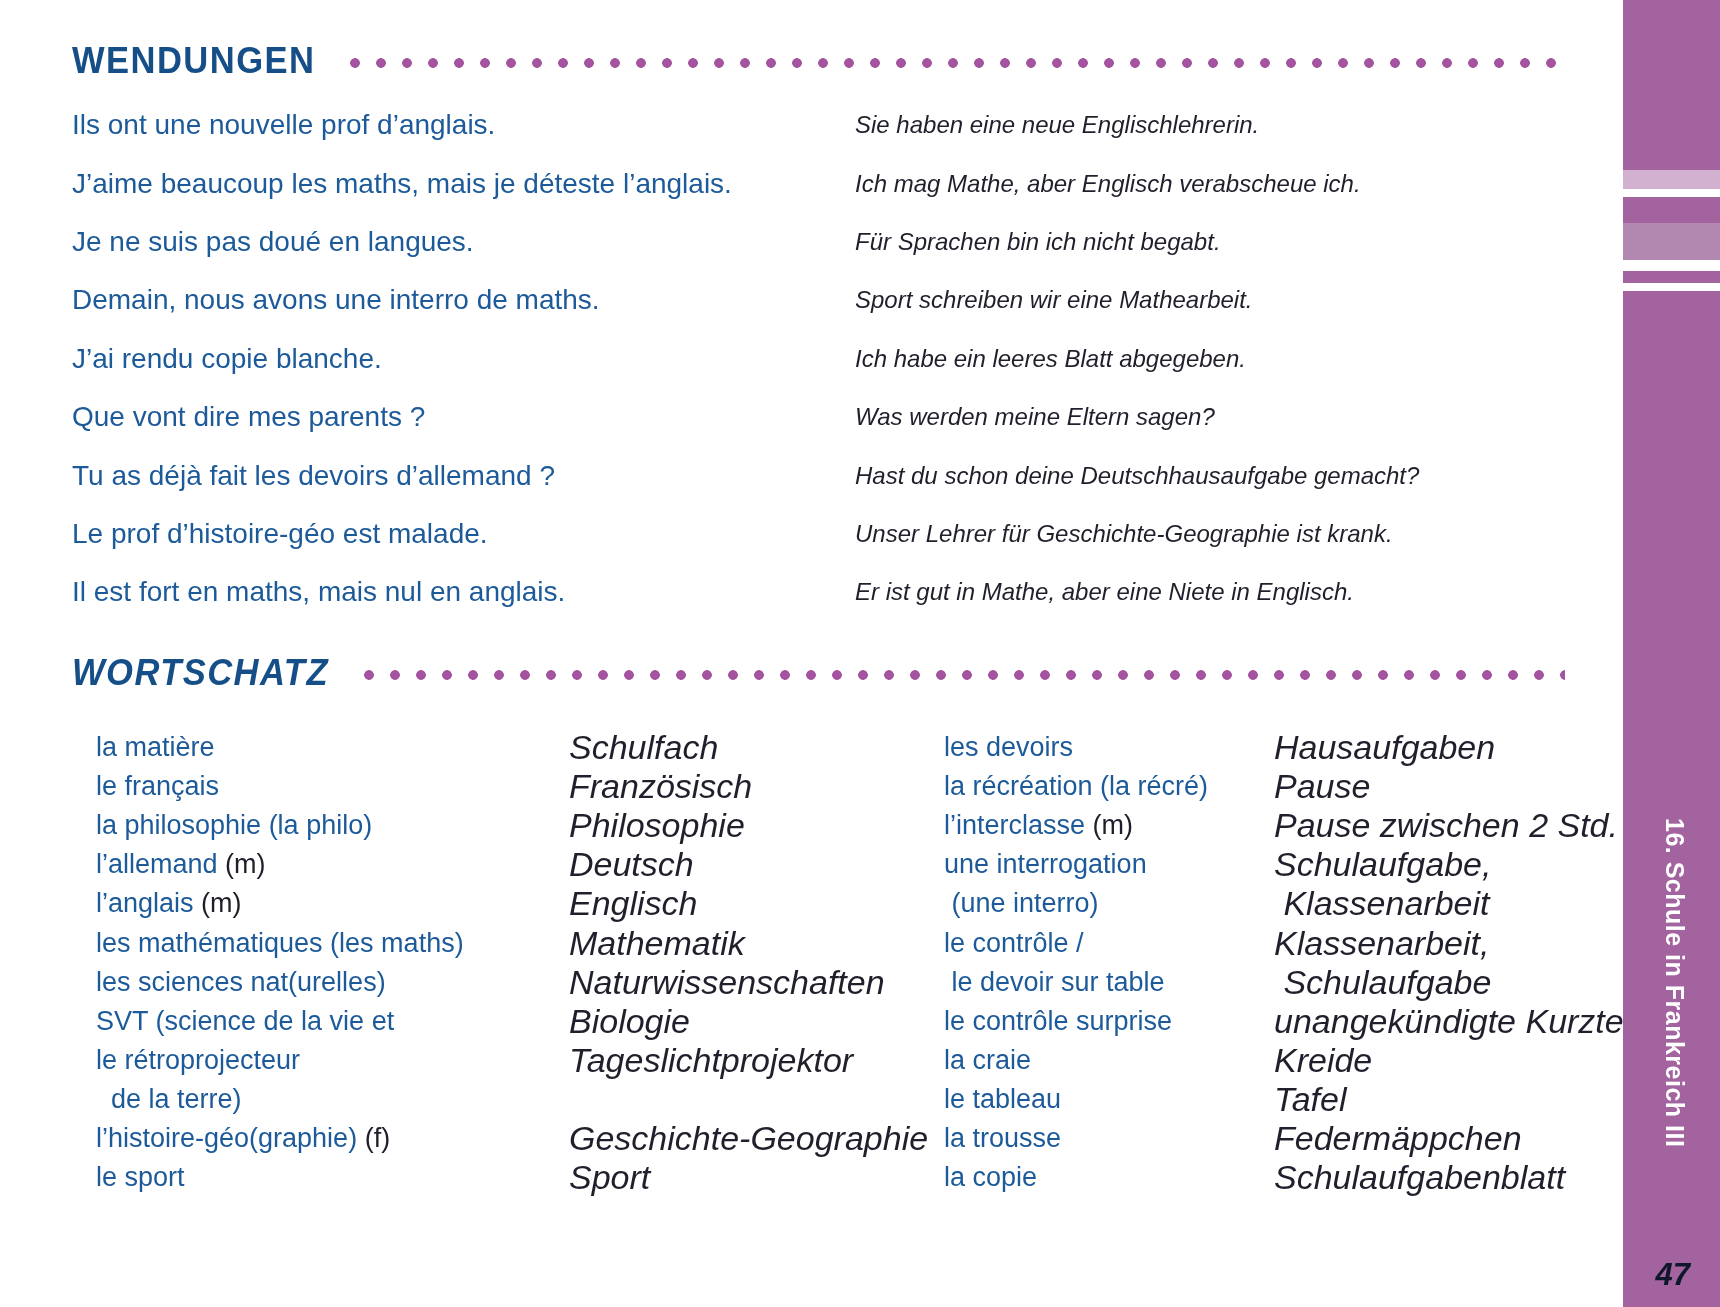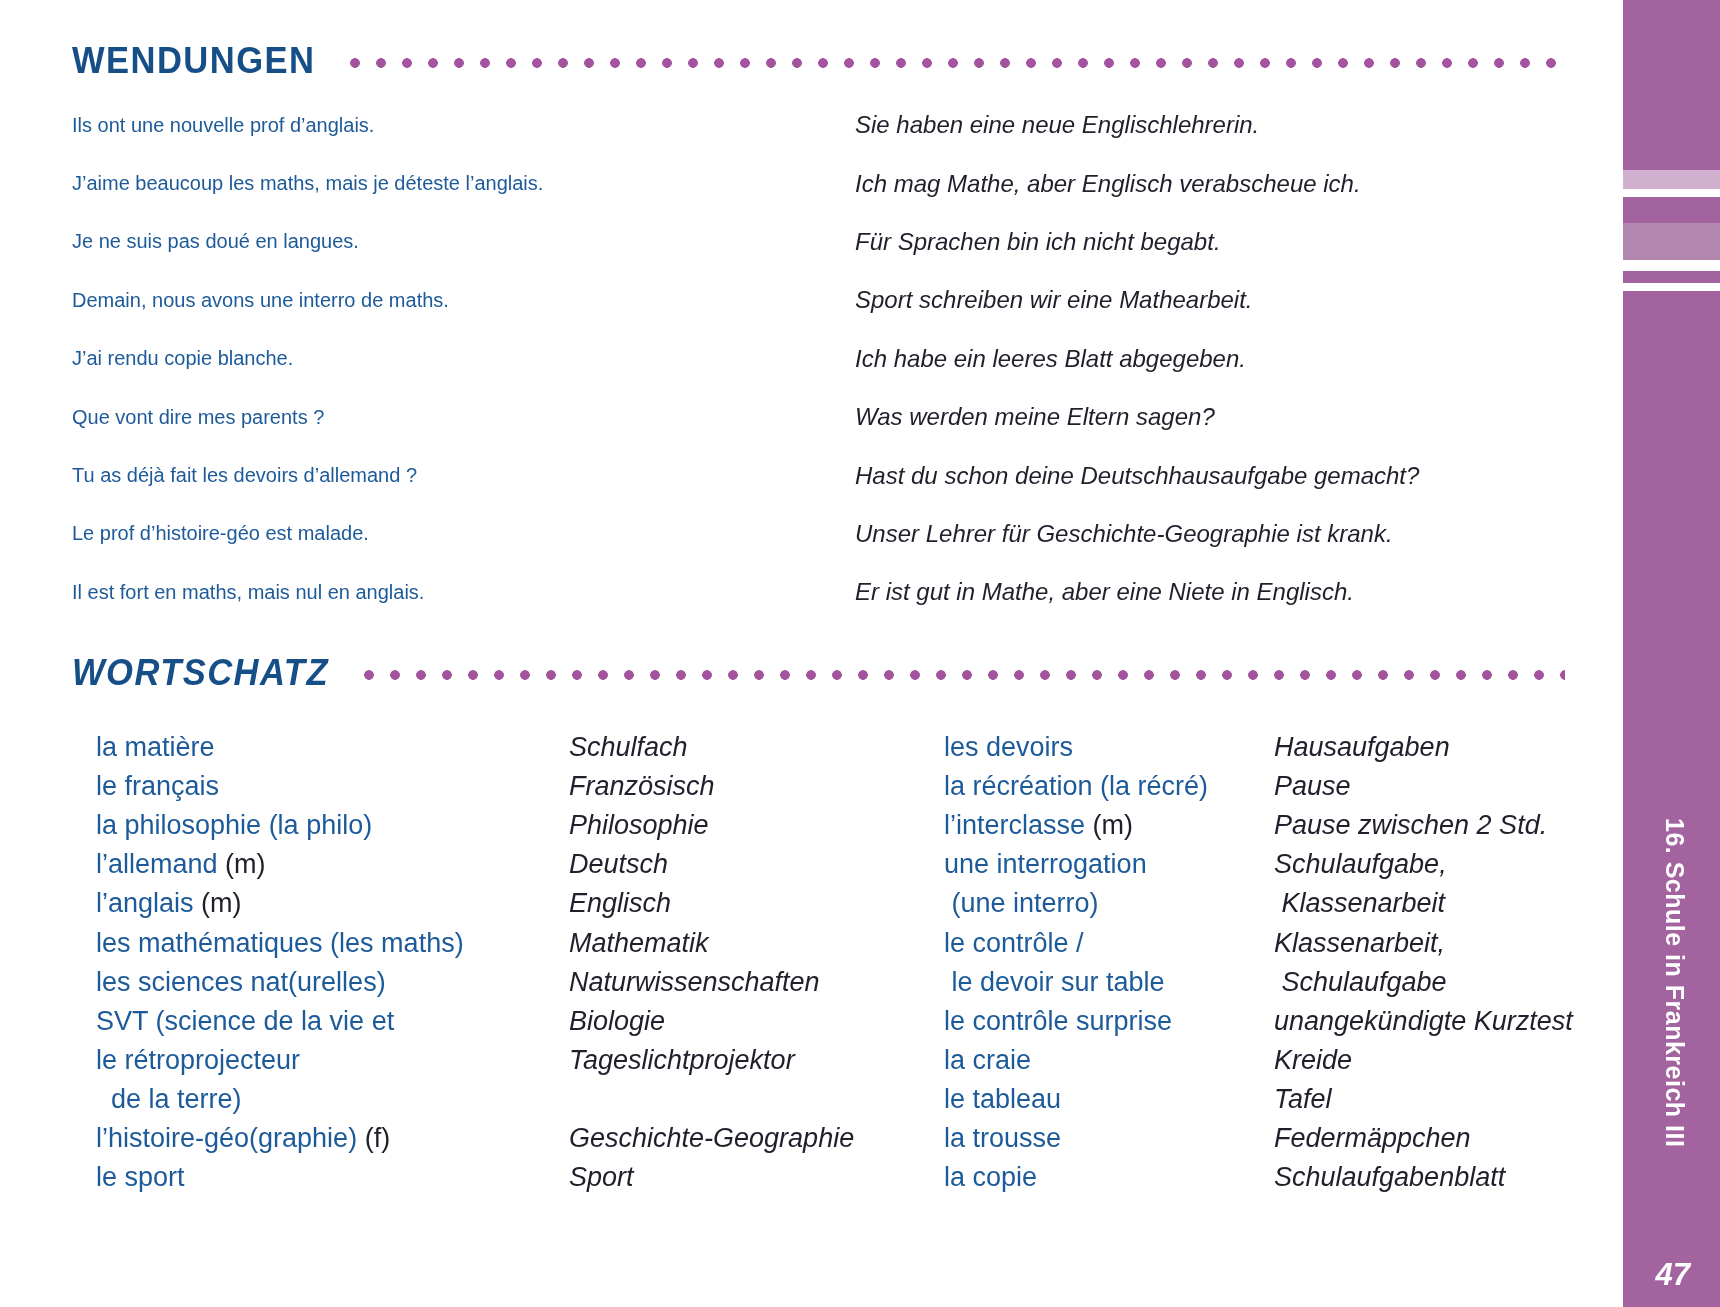--- a/index.html
+++ b/index.html
@@ -22,49 +22,49 @@
   }
   .dots {
     flex:1; height:12px; margin-left:24px; margin-top:4px;
     background-image:radial-gradient(circle at 5px 50%, #a4549e 4.5px, transparent 5.2px);
     background-size:26px 12px; background-repeat:repeat-x;
   }
 
   
   .phrase-list { position:absolute; top:96px; left:0; width:100%; }
   .phrase-row { display:grid; grid-template-columns:783px 1fr; height:58.4px; align-items:center; }
-  .fr { color:#1d5a9a; font-size:20px; white-space:pre; }
+  .fr { color:#1d5a9a; font-size:28px; white-space:pre; }
   .de { color:#201f2b; font-size:24px; font-style:italic; white-space:pre; }
 
   
   .vocab-list { position:absolute; top:728px; left:0; width:100%; }
   .vocab-row { display:grid; grid-template-columns:473px 375px 330px 1fr; height:39.1px; align-items:center;margin-left:24px; }
   .vocab-row .fr { font-size:27px; }
-  .vocab-row .de { font-size:27px; }
+  .vocab-row .de { font-size:34px; }
   .note { color:#1f1e2a; white-space:pre; }
 
   
   .sidebar {
     position:absolute; top:0; right:0; width:97px; height:1307px;
     background:#a2639f;
   }
   .stripe { position:absolute; left:0; width:100%; }
   .stripe-a  { top:170px; height:19px; background:#d2b0d0; }
   .stripe-w1 { top:189px; height:8px;  background:#ffffff; }
   .stripe-b  { top:223px; height:37px; background:#b287b0; }
   .stripe-w2 { top:260px; height:11px; background:#ffffff; }
   .stripe-w3 { top:283px; height:8px;  background:#ffffff; }
   .vertical-label {
     position:absolute; top:818px; right:31px;
     writing-mode:vertical-rl; white-space:pre;
     color:#ffffff; font-size:25px; font-weight:bold; letter-spacing:.5px;
   }
   .page-number {
     position:absolute; bottom:14px; right:30px;
-    color:#ffffff; font-size:31px; font-style:italic; font-weight:600;
+    color:#0f172a; font-size:31px; font-style:italic; font-weight:600;
   }
 </style>
 </head>
 <body>
 
 <div class="page">
   <div class="content">
 
     <div class="section-header header-wendungen">
       <span class="header-title">WENDUNGEN</span>

